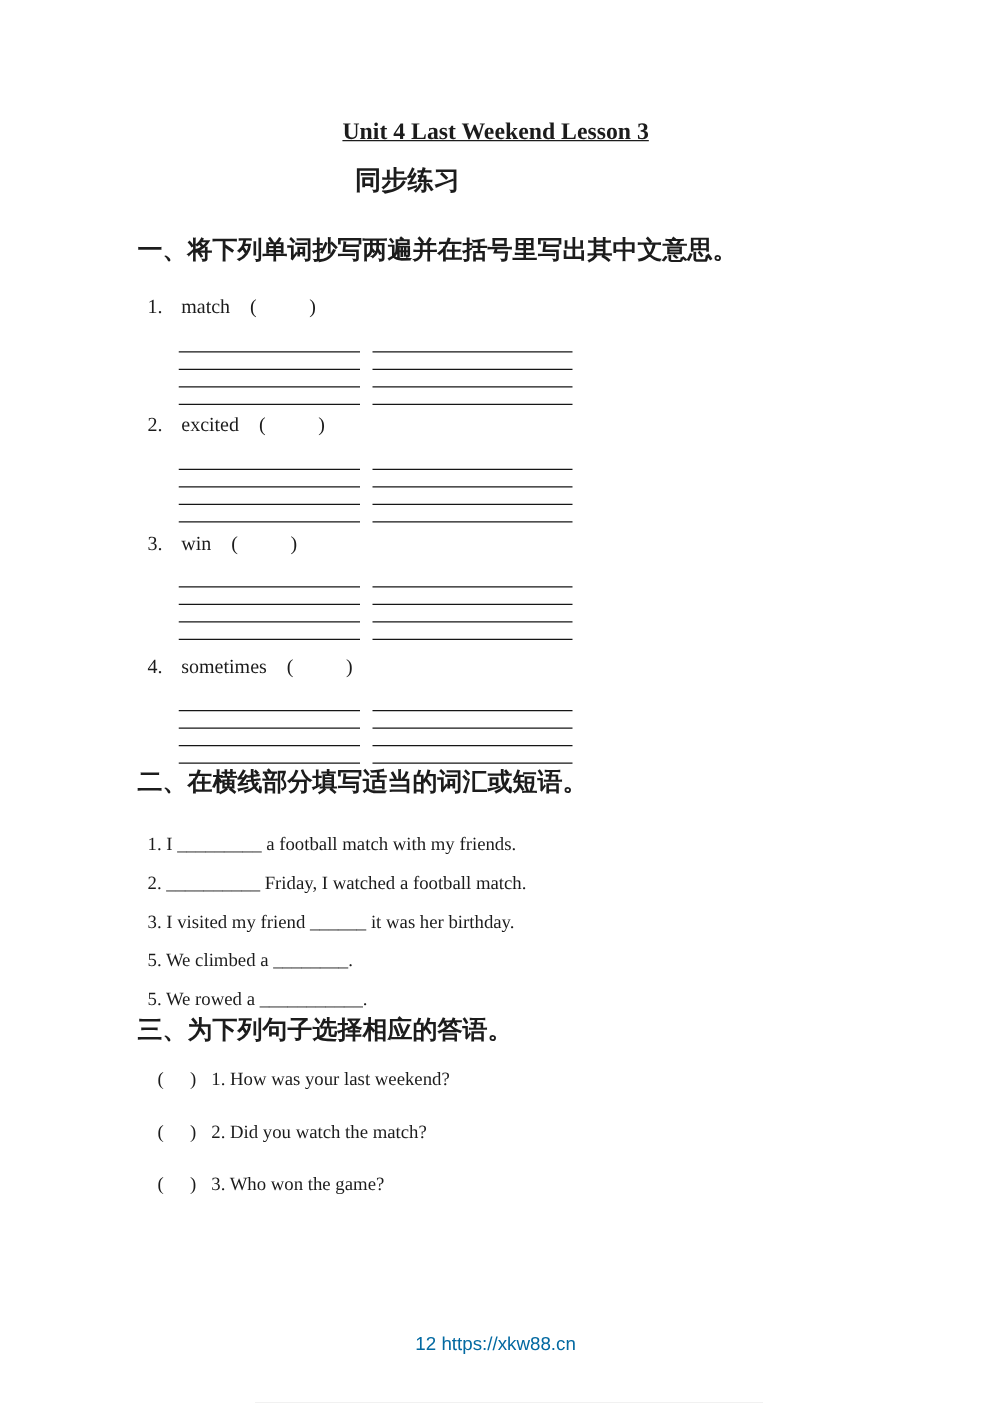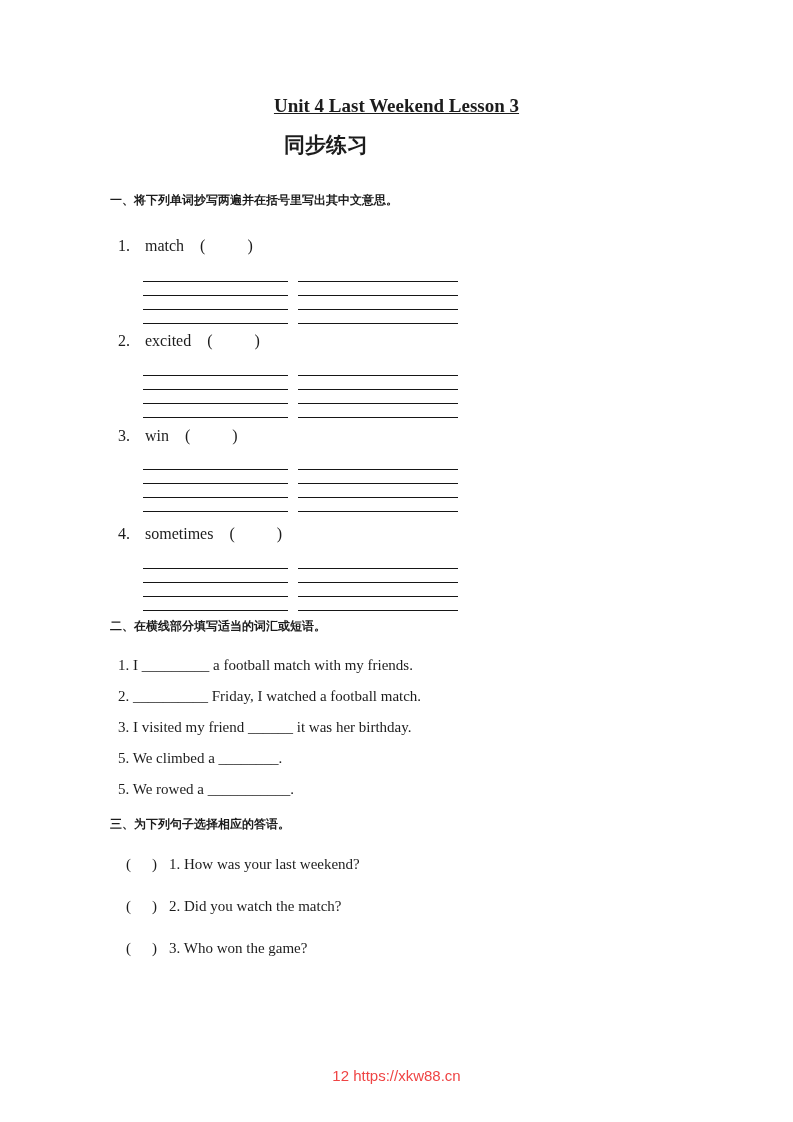--- a/index.html
+++ b/index.html
@@ -20,21 +20,21 @@
   }
   .doc-subtitle{
     position:absolute;top:132px;left:0;width:652px;
     text-align:center;
     font-family:"Liberation Sans","DejaVu Sans",sans-serif;
     font-weight:bold;font-size:21px;line-height:26px;
   }
   .sec-heading{
     position:absolute;left:110px;
     font-family:"Liberation Sans","DejaVu Sans",sans-serif;
-    font-weight:bold;font-size:12px;line-height:24px;
+    font-weight:bold;font-size:20px;line-height:24px;
     white-space:nowrap;
   }
   .h1{top:188px;}
   .h2{top:614px;}
   .h3{top:812px;}
   .word-row{
     position:absolute;left:118px;
     font-size:16px;line-height:20px;white-space:nowrap;
   }
   .word-row .num{display:inline-block;width:27px;}
@@ -54,36 +54,36 @@
   .wl4{top:555px;}
   .line-col{display:flex;flex-direction:column;}
   .line-col.left{width:145px;}
   .line-col.right{width:160px;}
   .blank-line{height:13px;border-bottom:1.3px solid #161616;}
   .sentences{
     position:absolute;top:653px;left:118px;
     font-size:15px;
   }
   .sentences p{
-    margin:4px 0 15px 0;line-height:16px;white-space:nowrap;
+    margin:15px 0 15px 0;line-height:16px;white-space:nowrap;
   }
   .questions{
     position:absolute;top:856px;left:126px;
     font-size:15px;
   }
   .q-row{
     margin:0 0 26px 0;line-height:16px;white-space:nowrap;font-family:Liberation Serif, serif;
   }
   .q-row .paren-space{display:inline-block;width:21px;}
   .q-row .q-gap{display:inline-block;width:12px;}
   .footer{
     position:absolute;top:1066px;left:0;width:793px;
     text-align:center;
     font-family:"Liberation Sans","DejaVu Sans",sans-serif;
-    font-size:15px;line-height:19px;color:#ef4444;
+    font-size:15px;line-height:19px;color:#0369a1;
   }
 </style>
 </head>
 <body>
 
 <div class="page">
 
   <div class="doc-title">Unit 4 Last Weekend Lesson 3</div>
   <div class="doc-subtitle">同步练习</div>
 

